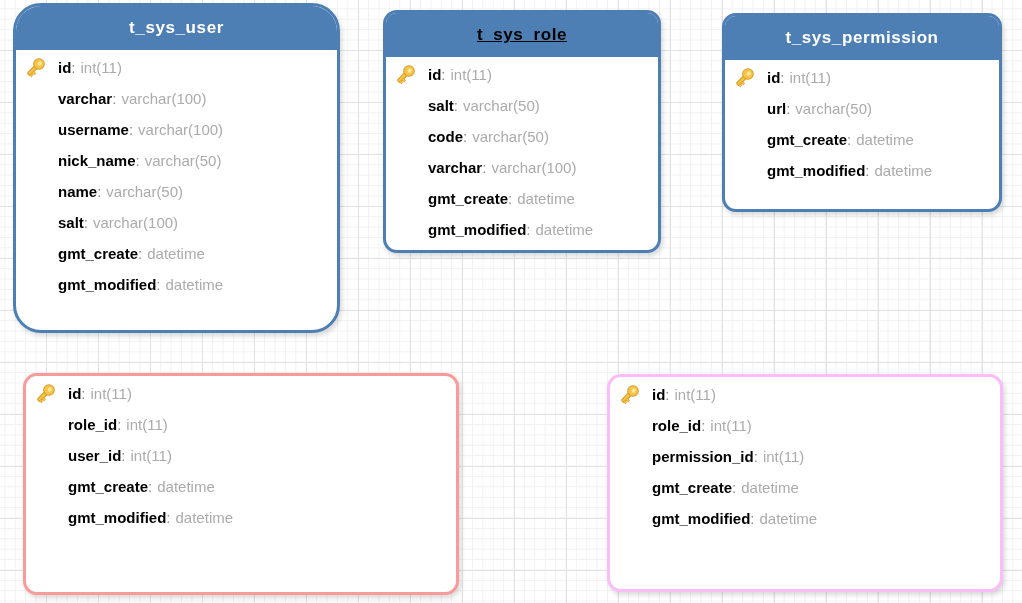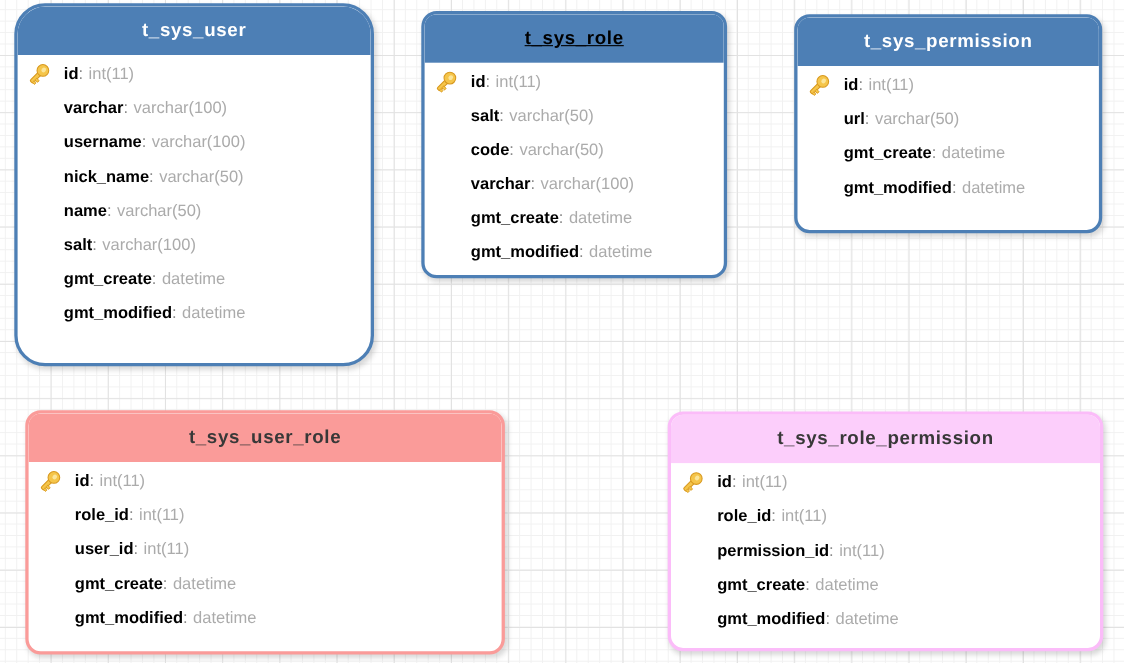--- a/index.html
+++ b/index.html
@@ -214,21 +214,20 @@
         </div>
         <div class="field-row">
           <span class="field-gutter"></span>
           <span class="field-name">gmt_modified</span>
           <span class="field-colon">:</span>
           <span class="field-type">datetime</span>
         </div>
       </div>
     </div>
     <div class="db-table" style="left: 23px; top: 373px; width: 436px; height: 222px; border-color: rgb(250, 155, 153);">
-      <div class="tbl-header" style="background: rgb(250, 155, 153); color: rgb(56, 56, 56);">t_sys_user_role</div>
       <div class="tbl-body">
         <div class="field-row">
           <span class="field-gutter">
             <svg width="26" height="26" viewBox="0 0 24 24">
               <g transform="rotate(45 12 12)">
                 <rect x="10.3" y="9" width="3.4" height="11.6" rx="1.2" fill="#f5c54a" stroke="#d8991f" stroke-width="0.9"></rect>
                 <rect x="12.9" y="15.1" width="3.1" height="2" rx="0.5" fill="#f5c54a" stroke="#d8991f" stroke-width="0.7"></rect>
                 <rect x="12.9" y="18.2" width="2.5" height="2" rx="0.5" fill="#f5c54a" stroke="#d8991f" stroke-width="0.7"></rect>
                 <circle cx="12" cy="6.8" r="4.9" fill="#f5c54a" stroke="#d8991f" stroke-width="0.9"></circle>
                 <ellipse cx="12.2" cy="6" rx="1.8" ry="2.1" fill="#fbe59a"></ellipse>
@@ -259,21 +258,20 @@
         </div>
         <div class="field-row">
           <span class="field-gutter"></span>
           <span class="field-name">gmt_modified</span>
           <span class="field-colon">:</span>
           <span class="field-type">datetime</span>
         </div>
       </div>
     </div>
     <div class="db-table" style="left: 607px; top: 374px; width: 396px; height: 218px; border-color: rgb(251, 188, 249);">
-      <div class="tbl-header" style="background: rgb(252, 206, 251); color: rgb(56, 56, 56);">t_sys_role_permission</div>
       <div class="tbl-body">
         <div class="field-row">
           <span class="field-gutter">
             <svg width="26" height="26" viewBox="0 0 24 24">
               <g transform="rotate(45 12 12)">
                 <rect x="10.3" y="9" width="3.4" height="11.6" rx="1.2" fill="#f5c54a" stroke="#d8991f" stroke-width="0.9"></rect>
                 <rect x="12.9" y="15.1" width="3.1" height="2" rx="0.5" fill="#f5c54a" stroke="#d8991f" stroke-width="0.7"></rect>
                 <rect x="12.9" y="18.2" width="2.5" height="2" rx="0.5" fill="#f5c54a" stroke="#d8991f" stroke-width="0.7"></rect>
                 <circle cx="12" cy="6.8" r="4.9" fill="#f5c54a" stroke="#d8991f" stroke-width="0.9"></circle>
                 <ellipse cx="12.2" cy="6" rx="1.8" ry="2.1" fill="#fbe59a"></ellipse>

